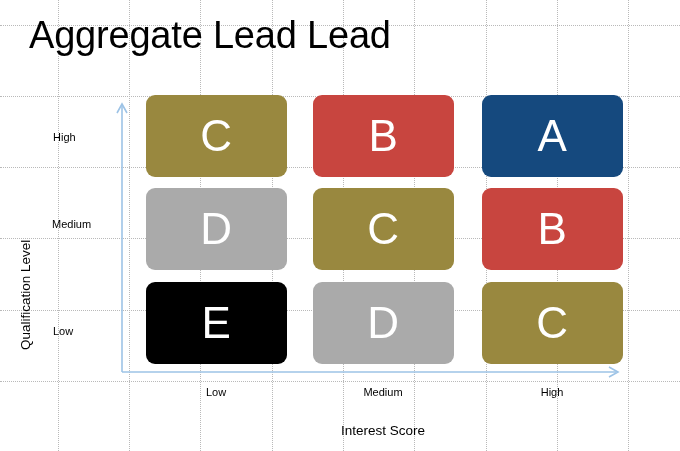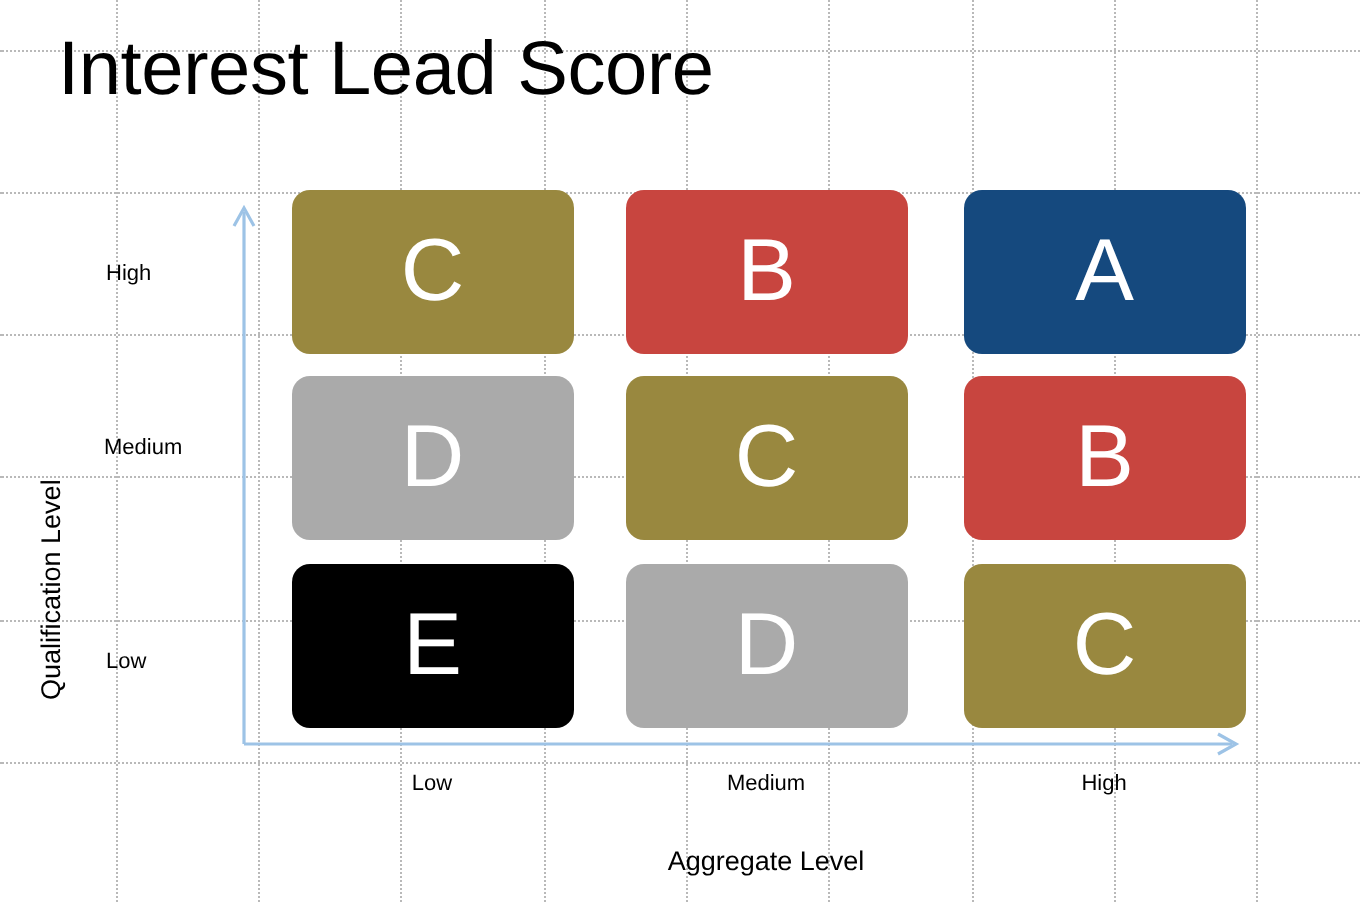--- a/index.html
+++ b/index.html
@@ -133,21 +133,21 @@
     <div class="gridline-v" style="left:557px;"></div>
     <div class="gridline-v" style="left:628px;"></div>
     <div class="gridline-h" style="top:25px;"></div>
     <div class="gridline-h" style="top:96px;"></div>
     <div class="gridline-h" style="top:167px;"></div>
     <div class="gridline-h" style="top:238px;"></div>
     <div class="gridline-h" style="top:310px;"></div>
     <div class="gridline-h" style="top:381px;"></div>
   </div>
 
-  <div class="slide-title">Interest Lead Score</div>
+  <div class="slide-title">Aggregate Lead Lead</div>
 
   <svg class="axis-svg" viewBox="0 0 680 451" width="680" height="451">
 
     <line x1="122" y1="372" x2="122" y2="106" stroke="#9dc3e6" stroke-width="1.6"></line>
     <polyline points="117,113 122,104 127,113" fill="none" stroke="#9dc3e6" stroke-width="1.6"></polyline>
 
     <line x1="122" y1="372" x2="616" y2="372" stroke="#9dc3e6" stroke-width="1.6"></line>
     <polyline points="609,367 618,372 609,377" fill="none" stroke="#9dc3e6" stroke-width="1.6"></polyline>
   </svg>
 
@@ -187,15 +187,15 @@
   <div class="tick tick-y" style="left:53px; top:131px;">High</div>
   <div class="tick tick-y" style="left:52px; top:218px;">Medium</div>
   <div class="tick tick-y" style="left:53px; top:325px;">Low</div>
 
   <div class="axis-title-y" style="left:18px; top:350px;">Qualification Level</div>
 
   <div class="tick tick-x" style="left:176px; top:386px; width:80px;">Low</div>
   <div class="tick tick-x" style="left:343px; top:386px; width:80px;">Medium</div>
   <div class="tick tick-x" style="left:512px; top:386px; width:80px;">High</div>
 
-  <div class="axis-title-x" style="left:303px; top:423px; width:160px;">Aggregate Level</div>
+  <div class="axis-title-x" style="left:303px; top:423px; width:160px;">Interest Score</div>
 
 </div>
 
 </body></html>

